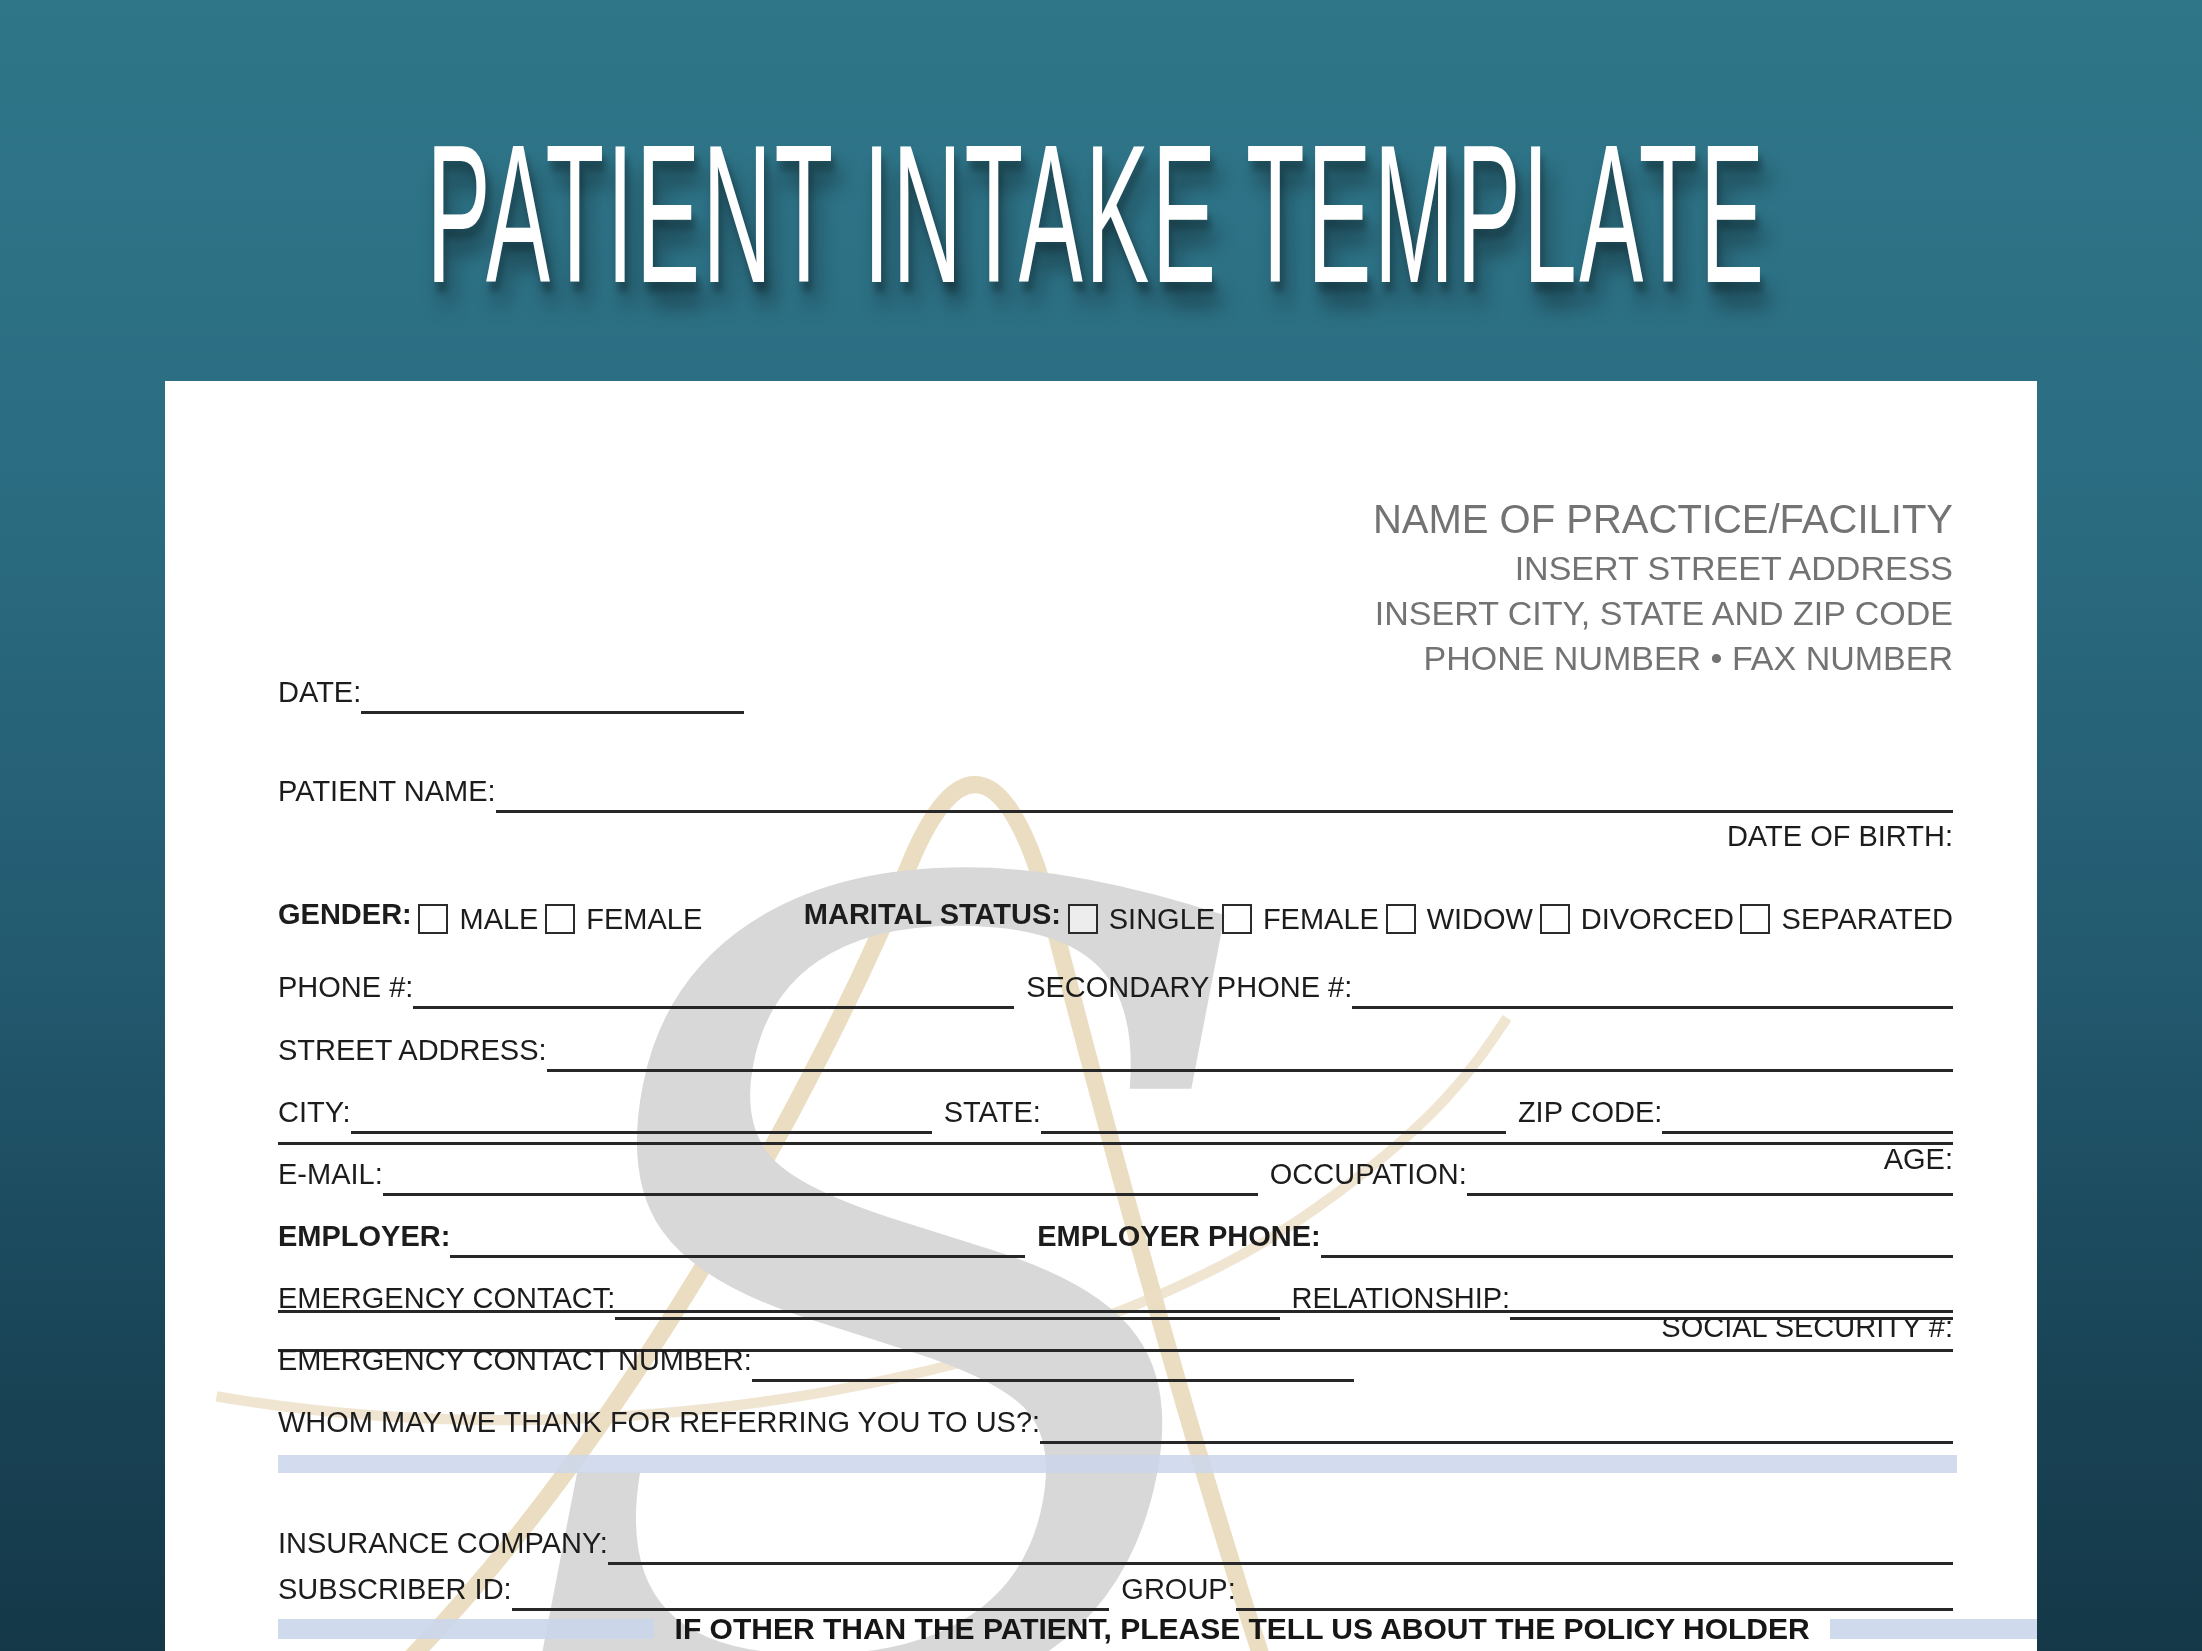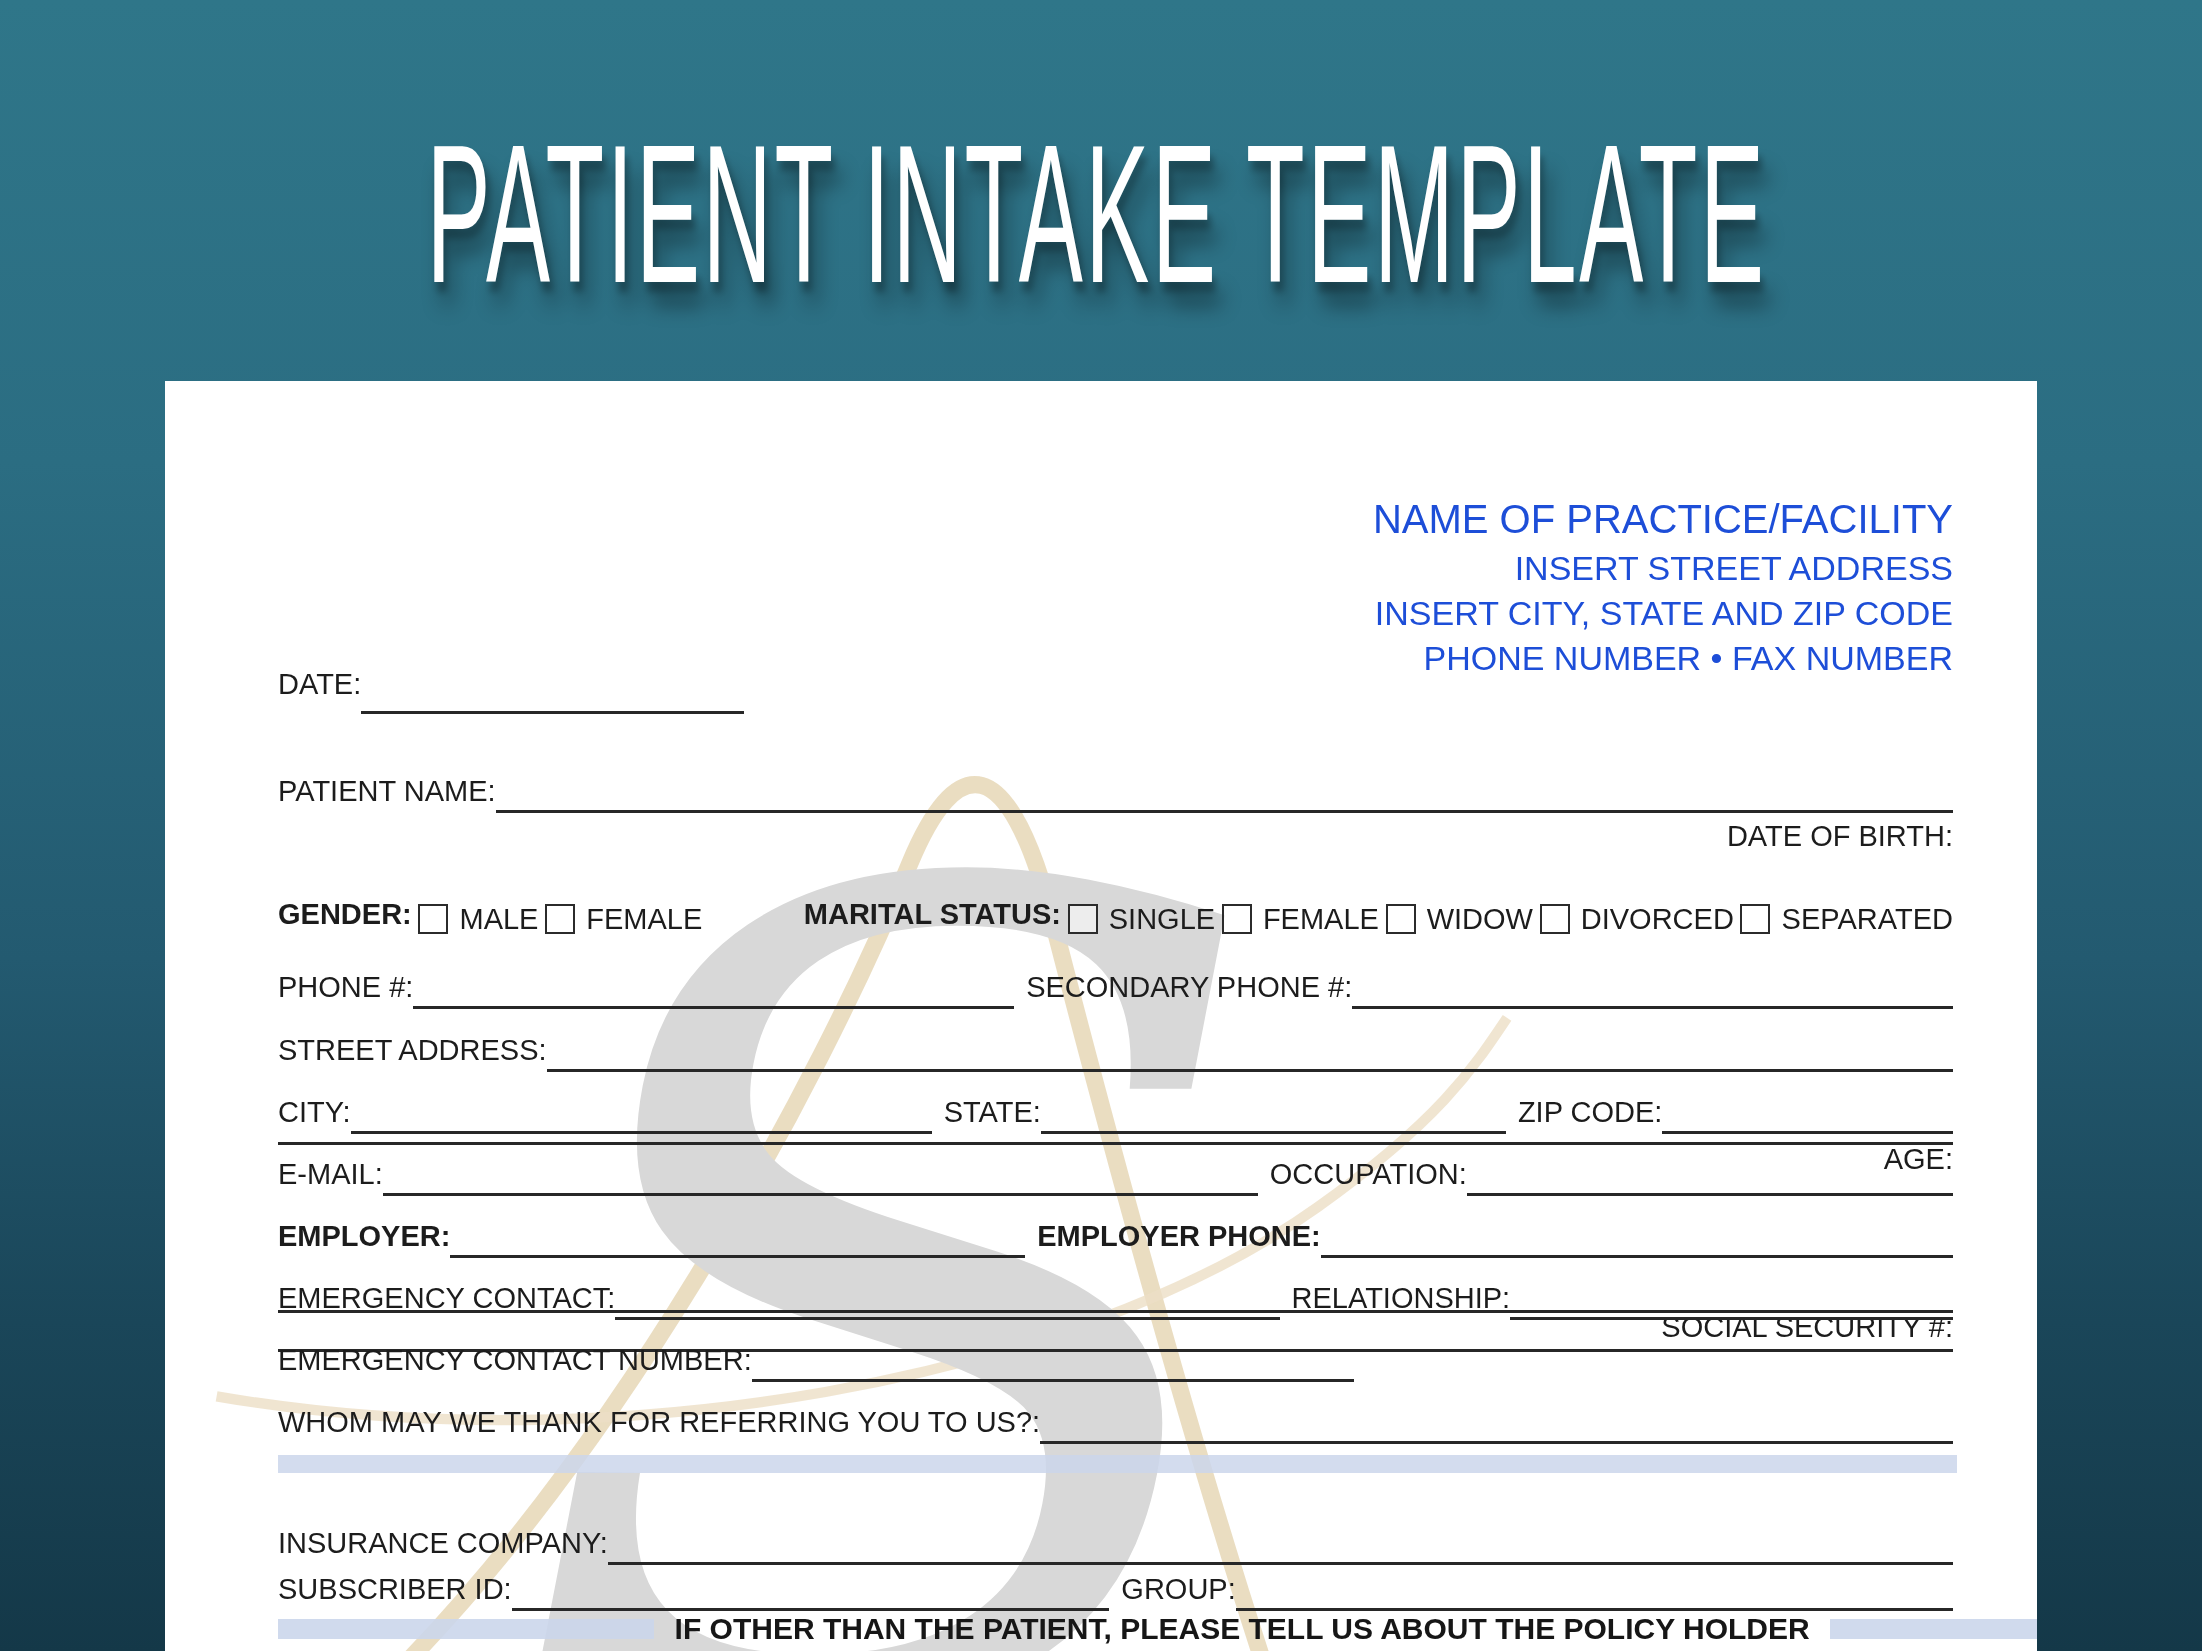--- a/index.html
+++ b/index.html
@@ -25,21 +25,21 @@
   }
   
   .watermark-s{
     position:absolute;left:344px;top:370px;z-index:0;
     font-family:"DejaVu Serif",serif;font-style:italic;font-weight:400;
     font-size:1118px;line-height:1;color:#d8d8d8;user-select:none;
   }
   .watermark-swoosh{position:absolute;left:0;top:0;z-index:0;}
   
   .practice{
-    position:absolute;right:84px;top:112px;z-index:1;text-align:right;color:#1d4ed8;
+    position:absolute;right:84px;top:112px;z-index:1;text-align:right;color:#737373;
   }
   .practice .name{font-size:40px;line-height:53px;}
   .practice .sub{font-size:34px;line-height:45px;}
   
   .row{
     position:absolute;left:113px;right:84px;z-index:1;height:53px;
     display:flex;align-items:flex-end;color:#1c1c1c;
   }
   .lbl{white-space:nowrap;font-size:29px;line-height:1;padding-bottom:6.9px;}
   .lbl.bold{font-weight:700;}
@@ -84,21 +84,21 @@
   </svg>
   <div class="watermark-s">S</div>
 
   <div class="practice">
     <div class="name">NAME OF PRACTICE/FACILITY</div>
     <div class="sub">INSERT STREET ADDRESS</div>
     <div class="sub">INSERT CITY, STATE AND ZIP CODE</div>
     <div class="sub">PHONE NUMBER • FAX NUMBER</div>
   </div>
 
-  <div class="row" style="top:280px;align-items:center;">
+  <div class="row" style="top:280px;">
     <span class="lbl">DATE:</span>
     <span class="fill" style="flex:0 0 383px;"></span>
     <span class="spacer"></span>
   </div>
 
   <div class="row" style="top:379px;">
     <span class="lbl">PATIENT NAME:</span>
     <span class="fill grow1"></span>
   </div>
 

